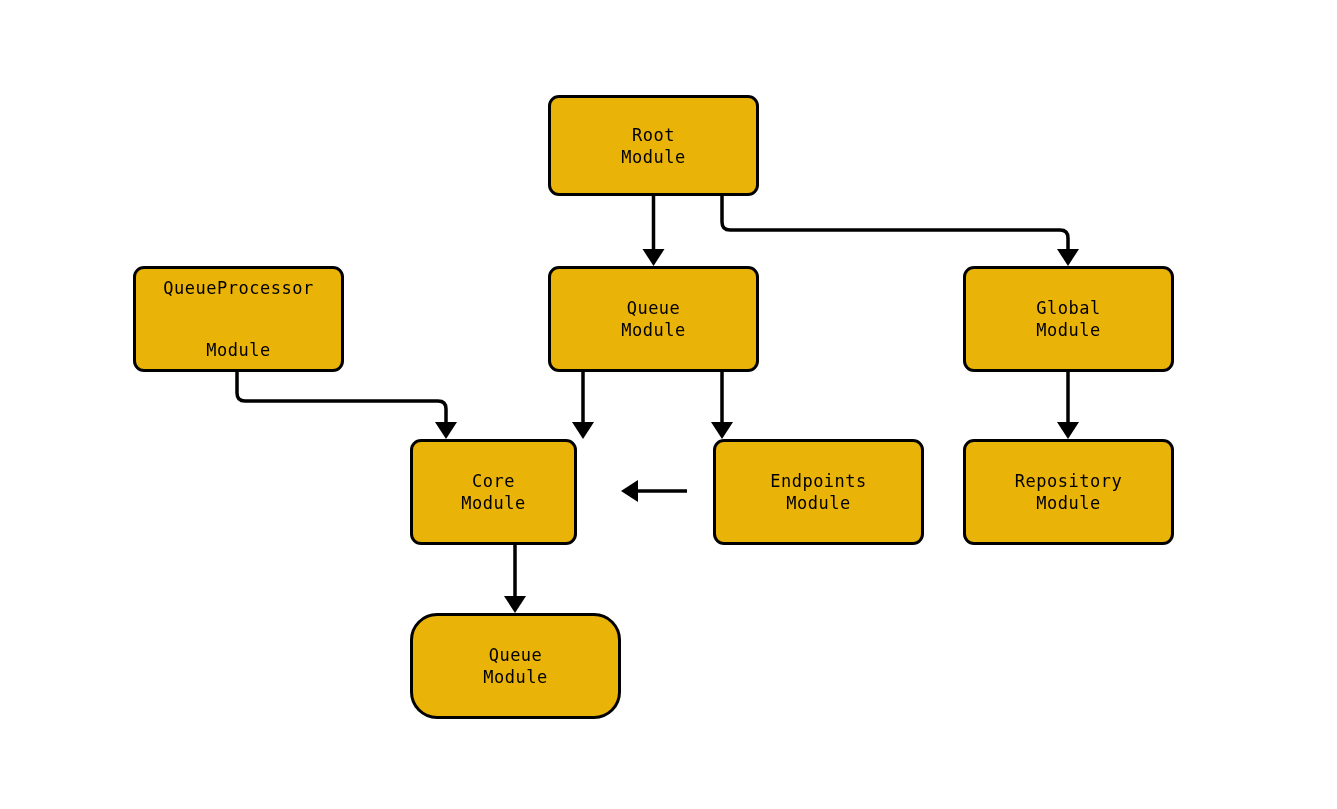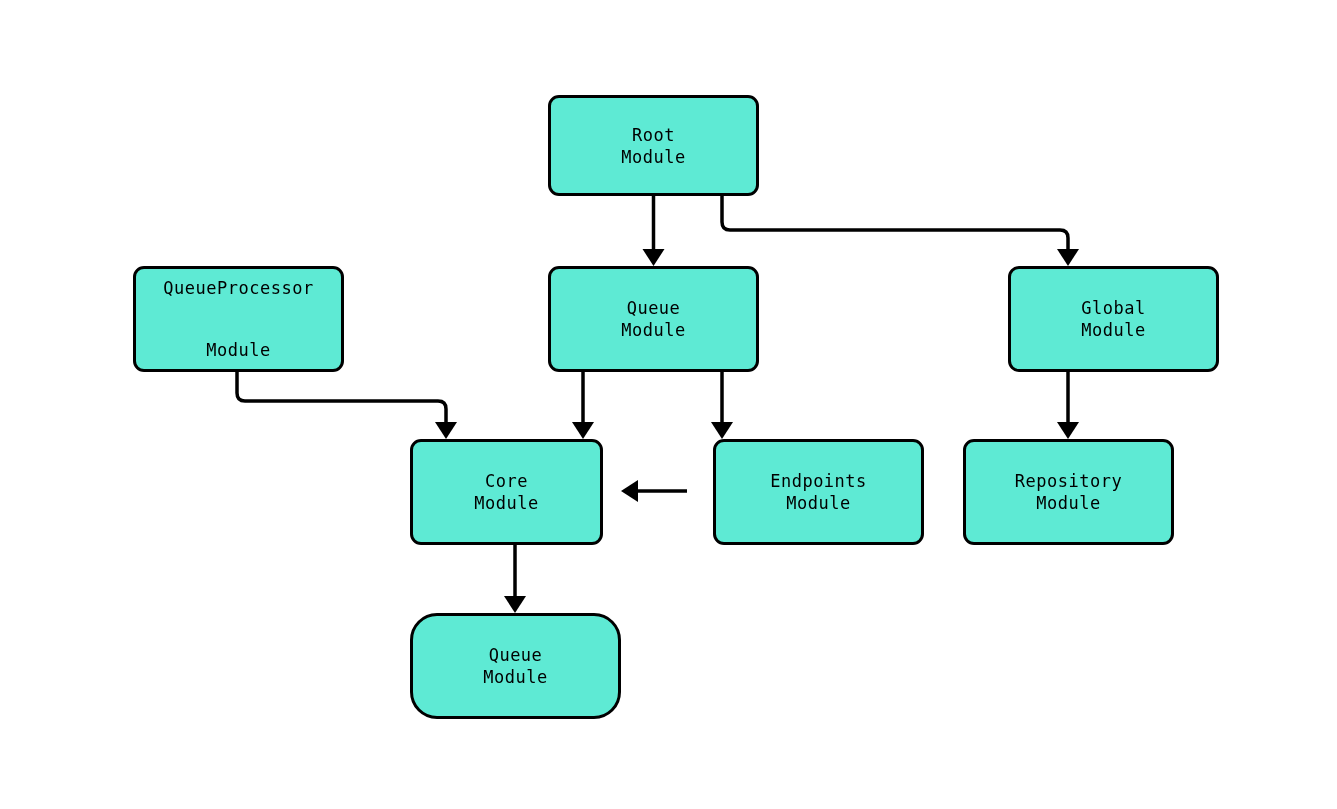--- a/index.html
+++ b/index.html
@@ -22,21 +22,21 @@
     position: absolute;
     left: 0;
     top: 0;
     width: 1337px;
     height: 809px;
     pointer-events: none;
   }
   .node {
     position: absolute;
     box-sizing: border-box;
-    background: #5eead4;
+    background: #eab308;
     border: 3px solid #000000;
     border-radius: 11px;
     display: flex;
     flex-direction: column;
     align-items: center;
     justify-content: center;
     text-align: center;
   }
   .node-line {
     font-size: 17px;
@@ -78,26 +78,26 @@
   <div class="node" style="left: 133px; top: 266px; width: 211px; height: 106px; border-color: rgb(0, 0, 0); gap: 40px;">
     <span class="node-line">QueueProcessor</span>
     <span class="node-line">Module</span>
   </div>
 
   <div class="node" style="left: 548px; top: 266px; width: 211px; height: 106px; border-color: rgb(0, 0, 0);">
     <span class="node-line">Queue</span>
     <span class="node-line">Module</span>
   </div>
 
-  <div class="node" style="left: 963px; top: 266px; width: 211px; height: 106px; border-color: rgb(0, 0, 0); margin-left: 45px;">
+  <div class="node" style="left: 963px; top: 266px; width: 211px; height: 106px; border-color: rgb(0, 0, 0);">
     <span class="node-line">Global</span>
     <span class="node-line">Module</span>
   </div>
 
-  <div class="node" style="left: 410px; top: 439px; width: 193px; height: 106px; border-color: rgb(0, 0, 0);">
+  <div class="node" style="left: 410px; top: 439px; width: 167px; height: 106px; border-color: rgb(0, 0, 0);">
     <span class="node-line">Core</span>
     <span class="node-line">Module</span>
   </div>
 
   <div class="node" style="left: 713px; top: 439px; width: 211px; height: 106px; border-color: rgb(0, 0, 0); justify-content: center;">
     <span class="node-line">Endpoints</span>
     <span class="node-line">Module</span>
   </div>
 
   <div class="node" style="left: 963px; top: 439px; width: 211px; height: 106px; border-color: rgb(0, 0, 0);">

